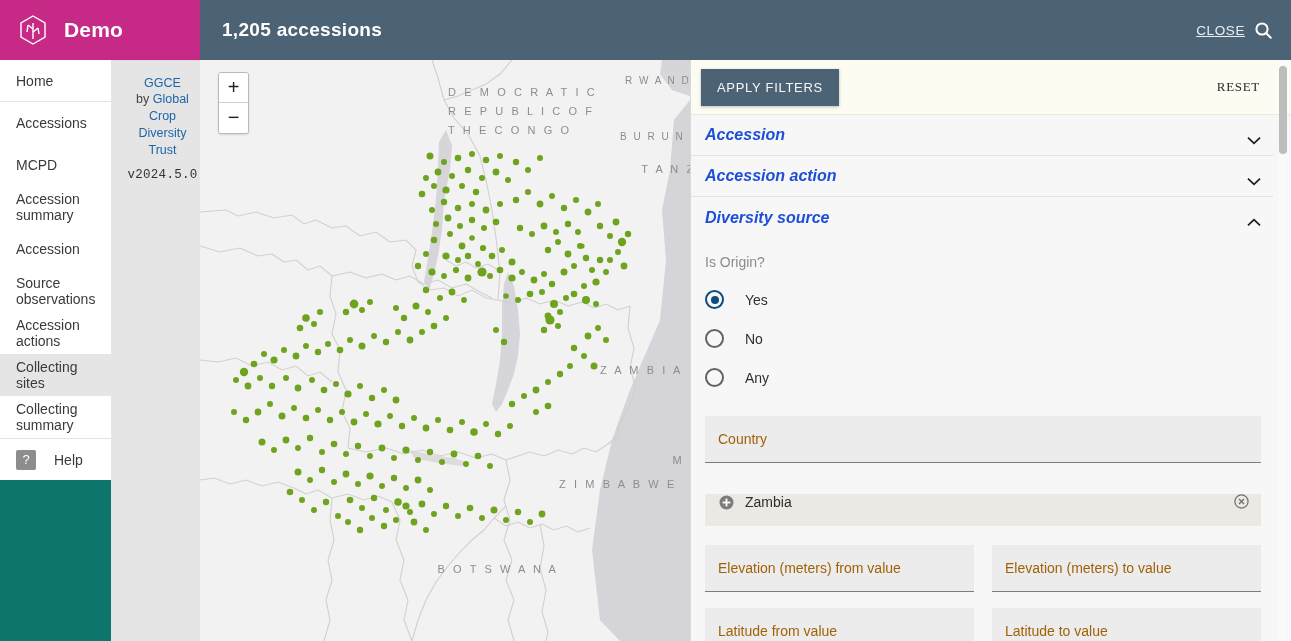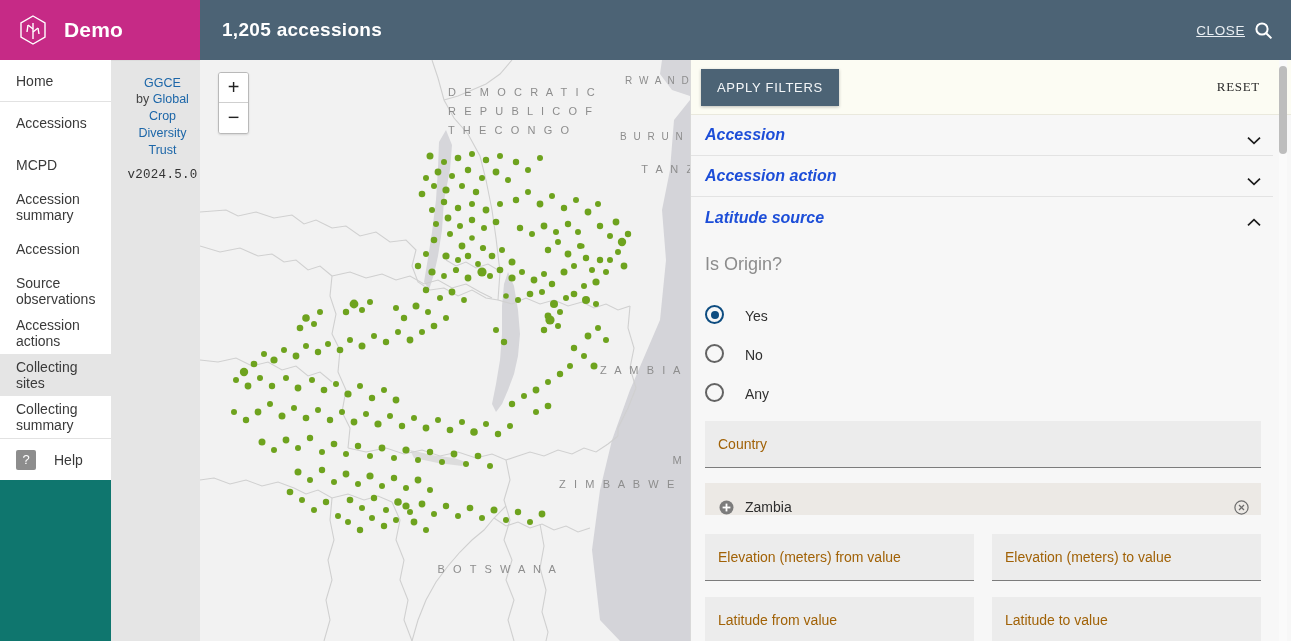--- a/index.html
+++ b/index.html
@@ -106,23 +106,23 @@
   .accordion-head {
     display: flex; align-items: center; justify-content: space-between;
     height: 41px; padding: 0 12px 0 14px; cursor: pointer;
     border-bottom: 1px solid #e3e3e3;
   }
   .accordion-head:last-of-type { border-bottom: none; }
   .accordion-title { font-size: 16px; font-weight: bold; color: #1d4ed8; font-style: italic; }
   .chev { width: 14px; height: 9px; display: block; }
 
   .accordion-body { padding: 10px 12px 8px 14px; }
-  .field-label { color: #8c8c8c; font-size: 18px; margin: 6px 0 10px 0; }
-
-  .radio-row { display: flex; align-items: flex-end; height: 39px; cursor: pointer; }
+  .field-label { color: #8c8c8c; font-size: 14px; margin: 6px 0 10px 0; }
+
+  .radio-row { display: flex; align-items: center; height: 39px; cursor: pointer; }
   .radio {
     width: 19px; height: 19px; border-radius: 50%; border: 2px solid #636363;
     flex: 0 0 19px; margin-right: 21px; position: relative; background: #f7f7f7;
   }
   .radio.checked { border-color: #0d4c80; }
   .radio.checked::after {
     content: ""; position: absolute; left: 3.5px; top: 3.5px;
     width: 8px; height: 8px; border-radius: 50%; background: #0d4c80;
   }
   .radio-label { font-size: 14px; color: #303030; }
@@ -130,22 +130,22 @@
   .spacer-20 { height: 19px; }
 
   .text-field {
     background: #ececec; border-bottom: 1px solid #7c7c7c;
     height: 47px; display: flex; align-items: center; padding: 0 13px;
     cursor: text;
   }
   .text-field .ph { color: #a16207; font-size: 14px; }
 
   .chip-row {
-    background: #ece9e5; height: 32px; display: flex; align-items: flex-end;
-    justify-content: space-between; padding: 0 12px 0 14px; margin-top: 15px;
+    background: #ece9e5; height: 32px; display: flex; align-items: flex-start;
+    justify-content: space-between; padding: 0 12px 11px 14px; margin-top: 31px;
   }
   .chip-left { display: flex; align-items: center; gap: 11px; }
   .chip-text { font-size: 14px; color: #2d2d2d; }
   .circ-icon { width: 15px; height: 15px; display: block; cursor: pointer; }
 
   .field-grid {
     display: grid; grid-template-columns: 1fr 1fr; gap: 16px 18px; margin-top: 19px;
   }
 
   .panel-scrollbar {
@@ -579,21 +579,21 @@
         <div class="accordion-head">
           <span class="accordion-title">Accession action</span>
           <span class="chev">
             <svg viewBox="0 0 14 9" width="14" height="9" fill="none" stroke="#1c1c1c" stroke-width="1.7">
               <polyline points="1,1.6 7,7.4 13,1.6"></polyline>
             </svg>
           </span>
         </div>
 
         <div class="accordion-head" style="border-bottom:none;">
-          <span class="accordion-title">Latitude source</span>
+          <span class="accordion-title">Diversity source</span>
           <span class="chev">
             <svg viewBox="0 0 14 9" width="14" height="9" fill="none" stroke="#1c1c1c" stroke-width="1.7">
               <polyline points="1,7.4 7,1.6 13,7.4"></polyline>
             </svg>
           </span>
         </div>
 
         <div class="accordion-body">
           <div class="field-label">Is Origin?</div>
 

